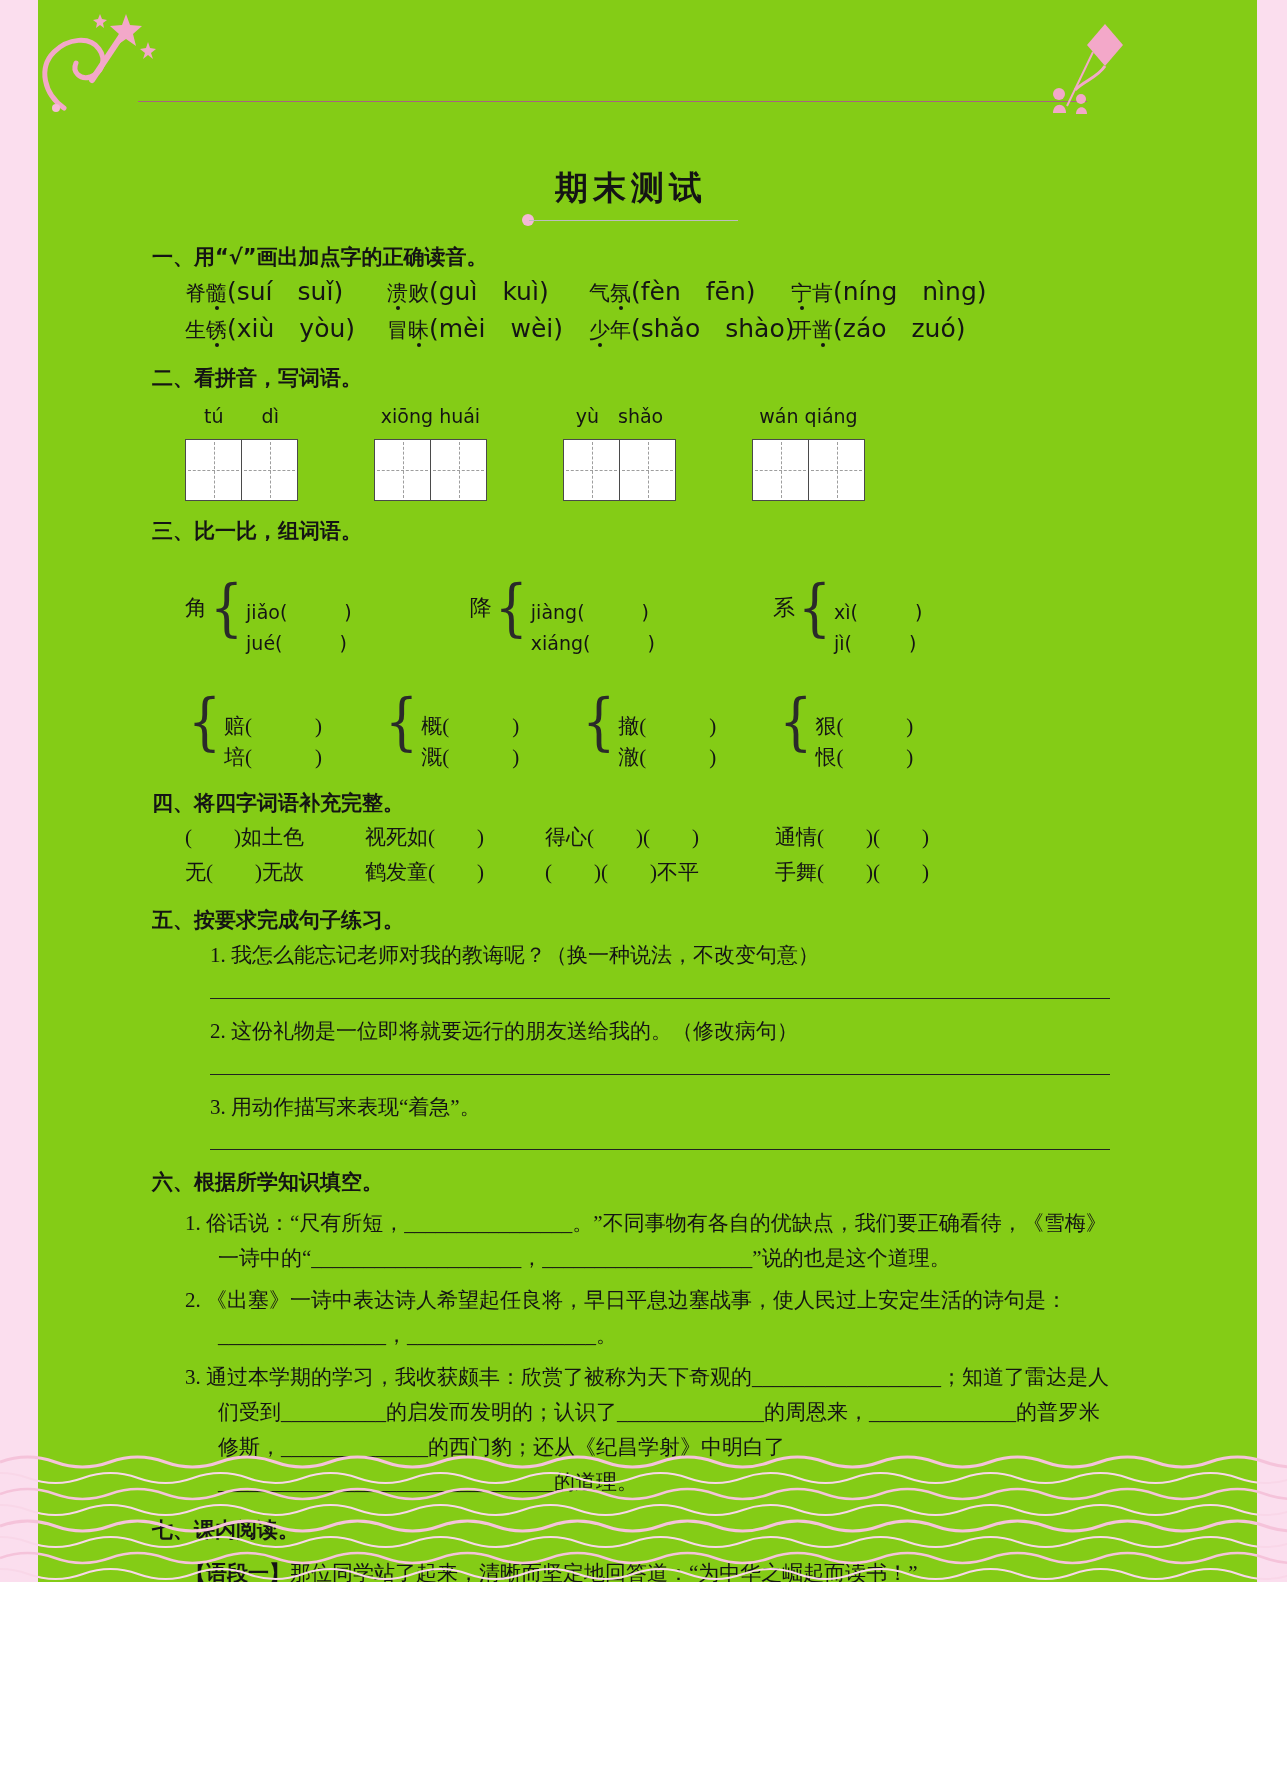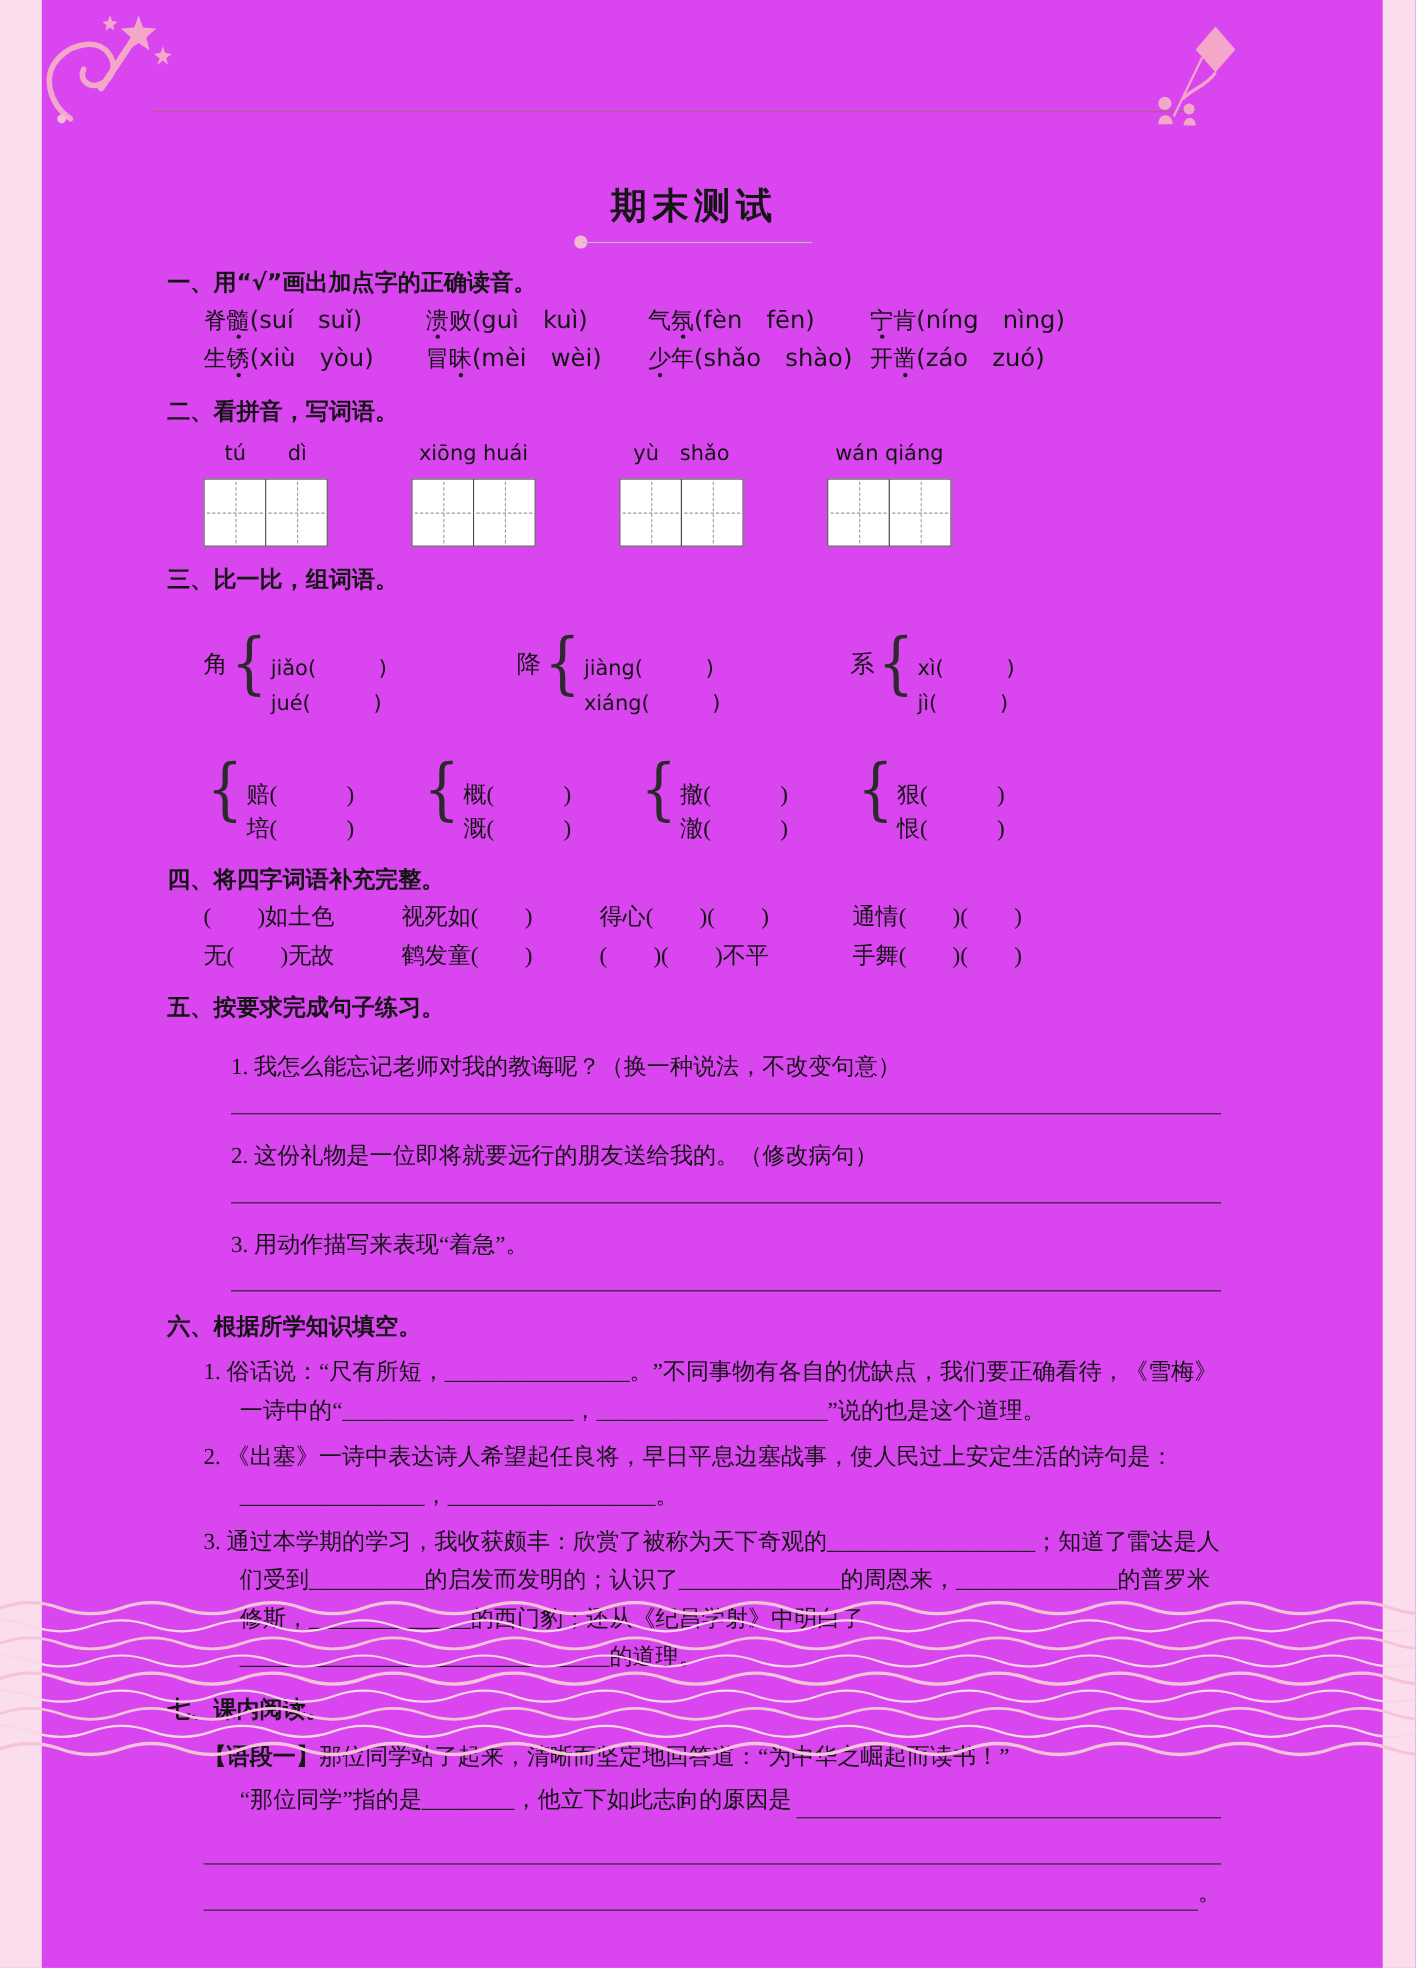--- a/index.html
+++ b/index.html
@@ -1,18 +1,18 @@
 <!DOCTYPE html>
 <html><head>
 <meta charset="utf-8">
 <style>
   * { margin:0; padding:0; box-sizing:border-box; }
   html,body { background:#ffffff; }
   .page {
-    position:relative; width:1287px; height:1789px; background:#d946ef;
+    position:relative; width:1287px; height:1582px; background:#84cc16;
     overflow:hidden; font-family:"Liberation Serif","DejaVu Serif",serif;
     color:#141414; font-size:21px; line-height:1.55;
   }
   
   .side-strip { position:absolute; top:0; bottom:0; background:#fbdeee; }
   .side-strip.left  { left:0; width:38px; }
   .side-strip.right { right:0; width:30px; }
 
   
   .header-line { position:absolute; top:101px; left:138px; right:200px; border-top:1.6px solid #a8647f; }
@@ -26,21 +26,21 @@
   .title-rule { position:relative; width:214px; margin:4px auto 0; height:14px; }
   .title-rule .line { position:absolute; top:7px; left:5px; right:0; border-top:1.4px solid #bdbdbd; }
   .title-rule .dot  { position:absolute; top:1px; left:-2px; width:12px; height:12px; border-radius:50%; background:#f4b9d5; }
 
   .sec-heading { font-family:"DejaVu Sans","Liberation Sans",sans-serif; font-weight:bold; font-size:21px; margin-top:14px; }
 
   
   .s1-row { display:flex; margin-left:33px; line-height:35px; }
   .s1-item { width:202px; white-space:nowrap; }
   .s1-item:last-child { width:auto; }
-  .pinyin { font-family:"DejaVu Sans","Liberation Sans",sans-serif; font-size:22px; white-space:pre; }
+  .pinyin { font-family:"DejaVu Sans","Liberation Sans",sans-serif; font-size:25px; white-space:pre; }
   .dot-under { position:relative; }
   .dot-under::after { content:""; position:absolute; left:50%; transform:translateX(-50%); bottom:-5px; width:4px; height:4px; border-radius:50%; background:#141414; }
 
   
   .s2-wrap { display:flex; gap:76px; margin-left:33px; margin-top:8px; }
   .pz-label { text-align:center; font-family:"DejaVu Sans","Liberation Sans",sans-serif; font-size:19px; margin-bottom:7px; white-space:pre; }
   .boxes { display:flex; }
   .box { width:57px; height:62px; border:1px solid #4a4a4a; position:relative; background:#fff; }
   .box + .box { margin-left:-1px; }
   .box::before { content:""; position:absolute; left:50%; top:2px; bottom:2px; border-left:1px dashed #9e9e9e; }
@@ -56,21 +56,21 @@
   .ln { line-height:31px; white-space:pre; }
   .pinyin-ln { font-family:"DejaVu Sans","Liberation Sans",sans-serif; font-size:19px; }
 
   
   .s4-row { display:flex; margin-left:33px; line-height:35px; white-space:pre; }
   .s4-row .s4-item:nth-child(1) { width:180px; }
   .s4-row .s4-item:nth-child(2) { width:180px; }
   .s4-row .s4-item:nth-child(3) { width:230px; }
 
   
-  .s5-item { margin-left:58px; margin-top:21px; }
+  .s5-item { margin-left:58px; margin-top:3px; }
   .ans-line { margin-left:58px; margin-top:26px; margin-bottom:16px; border-bottom:1.6px solid #222; height:0; }
 
   
   .s6-item { margin-left:33px; padding-left:33px; text-indent:-33px; line-height:35px; margin-top:7px; }
 
   
   .s7-passage { margin-left:33px; margin-top:10px; line-height:34px; }
   .passage-label { font-weight:bold;margin-top:48px; }
   .s7-question { margin-left:66px; margin-top:6px; display:flex; align-items:flex-end; }
   .fill-line { flex:1 1 auto; border-bottom:1.6px solid #222; margin-left:4px; height:27px; }

